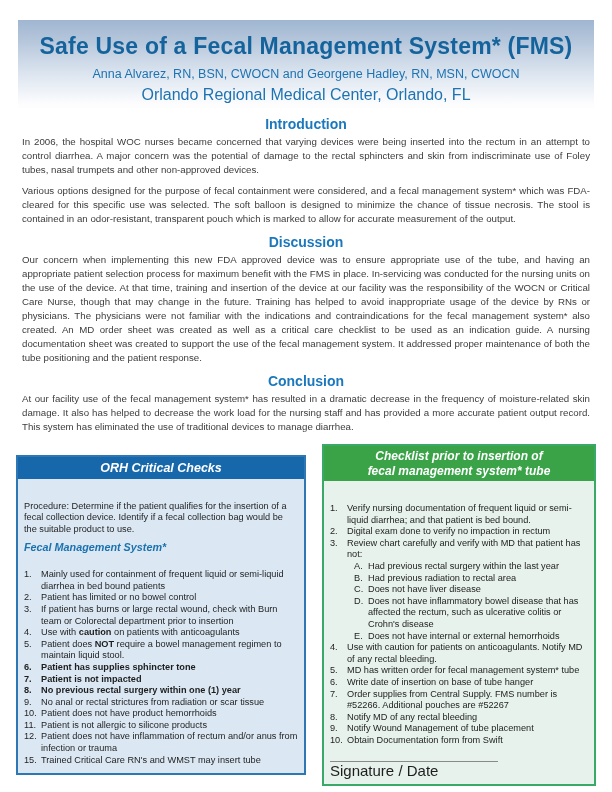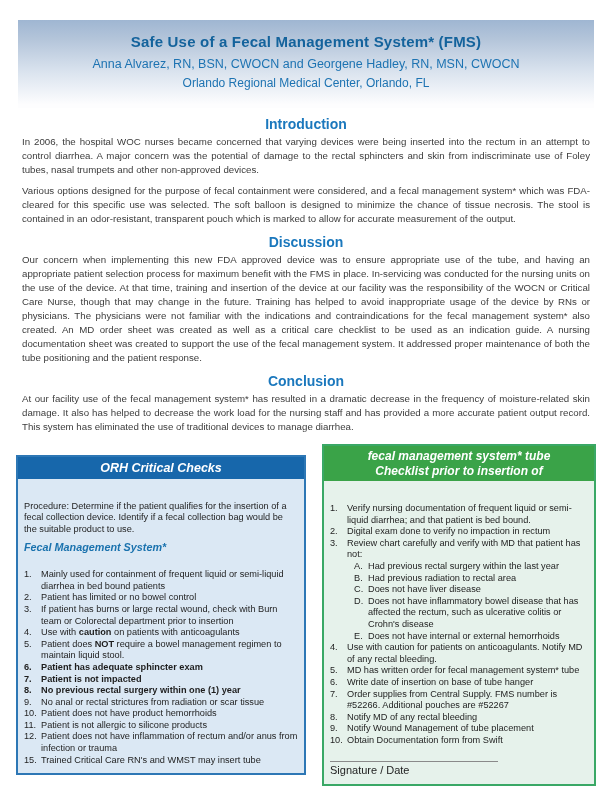--- a/index.html
+++ b/index.html
@@ -6,23 +6,23 @@
   .page{
     position:relative;width:612px;height:792px;background:#ffffff;overflow:hidden;
     font-family:"Liberation Sans","DejaVu Sans",sans-serif;color:#3c3c3c;
   }
   
   .header-band{
     margin:20px 18px 0 18px;height:88px;box-sizing:border-box;text-align:center;
     padding-top:13px;
     background:linear-gradient(to bottom,#9fb6d2 0%,#b4c5da 22%,#dbe4ef 60%,#fdfdfe 96%);
   }
-  .page-title{font-size:15px;font-weight:bold;color:#14639c;letter-spacing:0.2px;}
+  .page-title{font-size:23px;font-weight:bold;color:#14639c;letter-spacing:0.2px;}
   .byline{font-size:12.5px;color:#1d73b2;margin-top:7px;}
-  .affil{font-size:12px;color:#1d73b2;margin-top:5px;}
+  .affil{font-size:16px;color:#1d73b2;margin-top:5px;}
   
   .content{margin:0 22px;}
   .sec-head{text-align:center;color:#1b78bd;font-weight:bold;font-size:14px;margin:8px 0 3px 0;}
   .para{font-size:9.7px;line-height:14px;text-align:justify;margin:0 0 7px 0;color:#3c3c3c;}
   
   .boxes{display:flex;gap:16px;margin:10px 16px 0 16px;align-items:center;}
   .box{box-sizing:border-box;}
   .box-left{width:290px;border:2px solid #2d77b5;background:#dbe8f4;}
   .box-right{flex:1;border:2px solid #3aa866;background:#e6f2eb;}
   .box-head{color:#ffffff;font-style:italic;font-weight:bold;text-align:center;}
@@ -31,21 +31,21 @@
   .box-body{padding:22px 6px 7px 6px;font-size:9.2px;line-height:11.6px;color:#1e1e1e;}
   .procedure{margin:0 0 6px 0;}
   .fms-subtitle{color:#1a72ae;font-weight:bold;font-style:italic;font-size:10.8px;margin:1px 0 16px 0;}
   .li{display:flex;}
   .li .num{flex:none;width:17px;}
   .li .txt{flex:1;}
   .li.bold{font-weight:bold;}
   .sublist{margin-left:7px;}
   .sublist .num{width:14px;}
   .sig-line{border-top:1px solid #8a8a8a;width:168px;margin-top:15px;}
-  .sig-label{font-size:11px;margin-top:3px;color:#1e1e1e;}
+  .sig-label{font-size:15px;margin-top:3px;color:#1e1e1e;}
 </style>
 </head>
 <body>
 
 <div class="page">
 
   <div class="header-band">
     <div class="page-title">Safe Use of a Fecal Management System* (FMS)</div>
     <div class="byline">Anna Alvarez, RN, BSN, CWOCN and Georgene Hadley, RN, MSN, CWOCN</div>
     <div class="affil">Orlando Regional Medical Center, Orlando, FL</div>
@@ -86,21 +86,21 @@
             <div class="li">
               <span class="num">4.</span>
               <div class="txt">Use with <b>caution</b> on patients with anticoagulants</div>
             </div>
             <div class="li">
               <span class="num">5.</span>
               <div class="txt">Patient does <b>NOT</b> require a bowel management regimen to maintain liquid stool.</div>
             </div>
             <div class="li bold">
               <span class="num">6.</span>
-              <div class="txt">Patient has adequate sphincter exam</div>
+              <div class="txt">Patient has supplies sphincter tone</div>
             </div>
             <div class="li bold">
               <span class="num">7.</span>
               <div class="txt">Patient is not impacted</div>
             </div>
             <div class="li bold">
               <span class="num">8.</span>
               <div class="txt">No previous rectal surgery within one (1) year</div>
             </div>
             <div class="li">
@@ -122,22 +122,22 @@
             <div class="li">
               <span class="num">15.</span>
               <div class="txt">Trained Critical Care RN's and WMST may insert tube</div>
             </div>
           </div>
       </div>
     </div>
 
     <div class="box box-right">
       <div class="box-head">
+        <div>Checklist prior to insertion of</div>
         <div>fecal management system* tube</div>
-        <div>Checklist prior to insertion of</div>
       </div>
       <div class="box-body">
         <div>
             <div class="li">
               <span class="num">1.</span>
               <div class="txt">Verify nursing documentation of frequent liquid or semi-liquid diarrhea; and that patient is bed bound.</div>
             </div>
             <div class="li">
               <span class="num">2.</span>
               <div class="txt">Digital exam done to verify no impaction in rectum</div>

